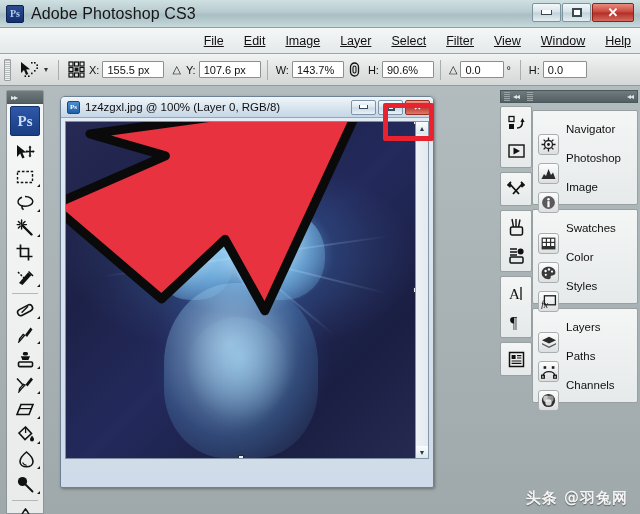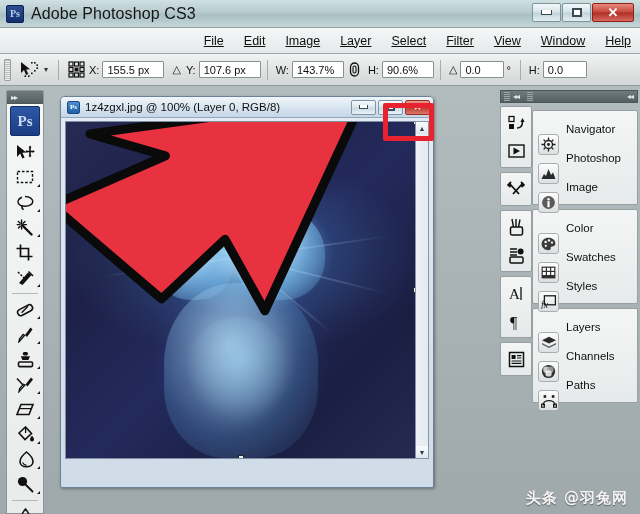--- a/index.html
+++ b/index.html
@@ -698,90 +698,90 @@
                 <rect x="6.4" y="6.2" width="2.2" height="6" fill="#fff"></rect>
               </svg>
             </span>
             <span class="panel-label">Image</span>
           </div>
         </div>
 
         <div class="panel-group">
           <div class="panel-row">
             <span class="panel-ico">
-              <svg width="15" height="14" viewBox="0 0 15 14" aria-hidden="true">
-                <path d="M7.5 0.8 C11.6 0.8 14.4 3.4 14.4 6.4 C14.4 8.6 12.6 9.4 11.2 9.4 C10 9.4 9.4 10.2 9.7 11 C10 12 9.2 13.2 7.5 13.2 C3.6 13.2 0.6 10.4 0.6 7 C0.6 3.5 3.5 0.8 7.5 0.8 Z" fill="#3a3a3a"></path>
-                <circle cx="4.6" cy="5" r="1.2" fill="#fff"></circle>
-                <circle cx="8" cy="3.4" r="1.2" fill="#fff"></circle>
-                <circle cx="11" cy="5.6" r="1.1" fill="#fff"></circle>
-                <circle cx="4.8" cy="8.8" r="1.1" fill="#fff"></circle>
-              </svg>
-            </span>
-            <span class="panel-label">Color</span>
-          </div>
-          <div class="panel-row">
-            <span class="panel-ico">
               <svg width="15" height="13" viewBox="0 0 15 13" aria-hidden="true">
                 <rect x="0.6" y="0.6" width="13.8" height="11.8" fill="#2f2f2f"></rect>
                 <g fill="#fff">
                   <rect x="1.8" y="1.8" width="3" height="3"></rect>
                     <rect x="6" y="1.8" width="3" height="3"></rect>
                     <rect x="10.2" y="1.8" width="3" height="3"></rect>
                   <rect x="1.8" y="6" width="3" height="3"></rect>
                     <rect x="6" y="6" width="3" height="3"></rect>
                     <rect x="10.2" y="6" width="3" height="3"></rect>
                 </g>
               </svg>
             </span>
             <span class="panel-label">Swatches</span>
           </div>
           <div class="panel-row">
             <span class="panel-ico">
+              <svg width="15" height="14" viewBox="0 0 15 14" aria-hidden="true">
+                <path d="M7.5 0.8 C11.6 0.8 14.4 3.4 14.4 6.4 C14.4 8.6 12.6 9.4 11.2 9.4 C10 9.4 9.4 10.2 9.7 11 C10 12 9.2 13.2 7.5 13.2 C3.6 13.2 0.6 10.4 0.6 7 C0.6 3.5 3.5 0.8 7.5 0.8 Z" fill="#3a3a3a"></path>
+                <circle cx="4.6" cy="5" r="1.2" fill="#fff"></circle>
+                <circle cx="8" cy="3.4" r="1.2" fill="#fff"></circle>
+                <circle cx="11" cy="5.6" r="1.1" fill="#fff"></circle>
+                <circle cx="4.8" cy="8.8" r="1.1" fill="#fff"></circle>
+              </svg>
+            </span>
+            <span class="panel-label">Color</span>
+          </div>
+          <div class="panel-row">
+            <span class="panel-ico">
               <svg width="16" height="14" viewBox="0 0 16 14" aria-hidden="true">
                 <rect x="3.4" y="0.8" width="11" height="9" fill="none" stroke="#1c1c1c" stroke-width="1.3"></rect>
                 <text x="0" y="13.4" font-family="Liberation Serif, serif" font-style="italic" font-size="10" fill="#1c1c1c">fx</text>
               </svg>
             </span>
             <span class="panel-label">Styles</span>
           </div>
         </div>
 
         <div class="panel-group">
           <div class="panel-row">
             <span class="panel-ico">
               <svg width="16" height="14" viewBox="0 0 16 14" aria-hidden="true">
                 <path d="M8 0.8 L15 4.2 L8 7.6 L1 4.2 Z" fill="#2a2a2a"></path>
                 <path d="M1 7 L8 10.4 L15 7 L15 8.6 L8 12 L1 8.6 Z" fill="#5c5c5c"></path>
               </svg>
             </span>
             <span class="panel-label">Layers</span>
-          </div>
-          <div class="panel-row">
-            <span class="panel-ico">
-              <svg width="15" height="15" viewBox="0 0 15 15" aria-hidden="true">
-                <circle cx="7.5" cy="7.5" r="6.6" fill="#2e2e2e"></circle>
-                <circle cx="5.4" cy="5.8" r="3.2" fill="#dcdcdc" opacity=".9"></circle>
-                <circle cx="9.4" cy="5.8" r="3.2" fill="#9e9e9e" opacity=".9"></circle>
-                <circle cx="7.5" cy="9.4" r="3.2" fill="#f2f2f2" opacity=".85"></circle>
-              </svg>
-            </span>
-            <span class="panel-label">Channels</span>
           </div>
           <div class="panel-row">
             <span class="panel-ico">
               <svg width="16" height="14" viewBox="0 0 16 14" aria-hidden="true">
                 <path d="M2 11.5 C2 5 14 5 14 11.5" fill="none" stroke="#1c1c1c" stroke-width="1.4"></path>
                 <rect x="0.4" y="10.2" width="3" height="3" fill="none" stroke="#1c1c1c" stroke-width="1.2"></rect>
                 <rect x="12.6" y="10.2" width="3" height="3" fill="none" stroke="#1c1c1c" stroke-width="1.2"></rect>
                 <rect x="2.6" y="1.2" width="2.6" height="2.6" fill="#1c1c1c"></rect>
                 <rect x="10.8" y="1.2" width="2.6" height="2.6" fill="#1c1c1c"></rect>
               </svg>
             </span>
             <span class="panel-label">Paths</span>
           </div>
+          <div class="panel-row">
+            <span class="panel-ico">
+              <svg width="15" height="15" viewBox="0 0 15 15" aria-hidden="true">
+                <circle cx="7.5" cy="7.5" r="6.6" fill="#2e2e2e"></circle>
+                <circle cx="5.4" cy="5.8" r="3.2" fill="#dcdcdc" opacity=".9"></circle>
+                <circle cx="9.4" cy="5.8" r="3.2" fill="#9e9e9e" opacity=".9"></circle>
+                <circle cx="7.5" cy="9.4" r="3.2" fill="#f2f2f2" opacity=".85"></circle>
+              </svg>
+            </span>
+            <span class="panel-label">Channels</span>
+          </div>
         </div>
 
       </div>
     </div>
   </div>
 
   <div class="watermark">头条 @羽兔网</div>
 
 </div>
 

